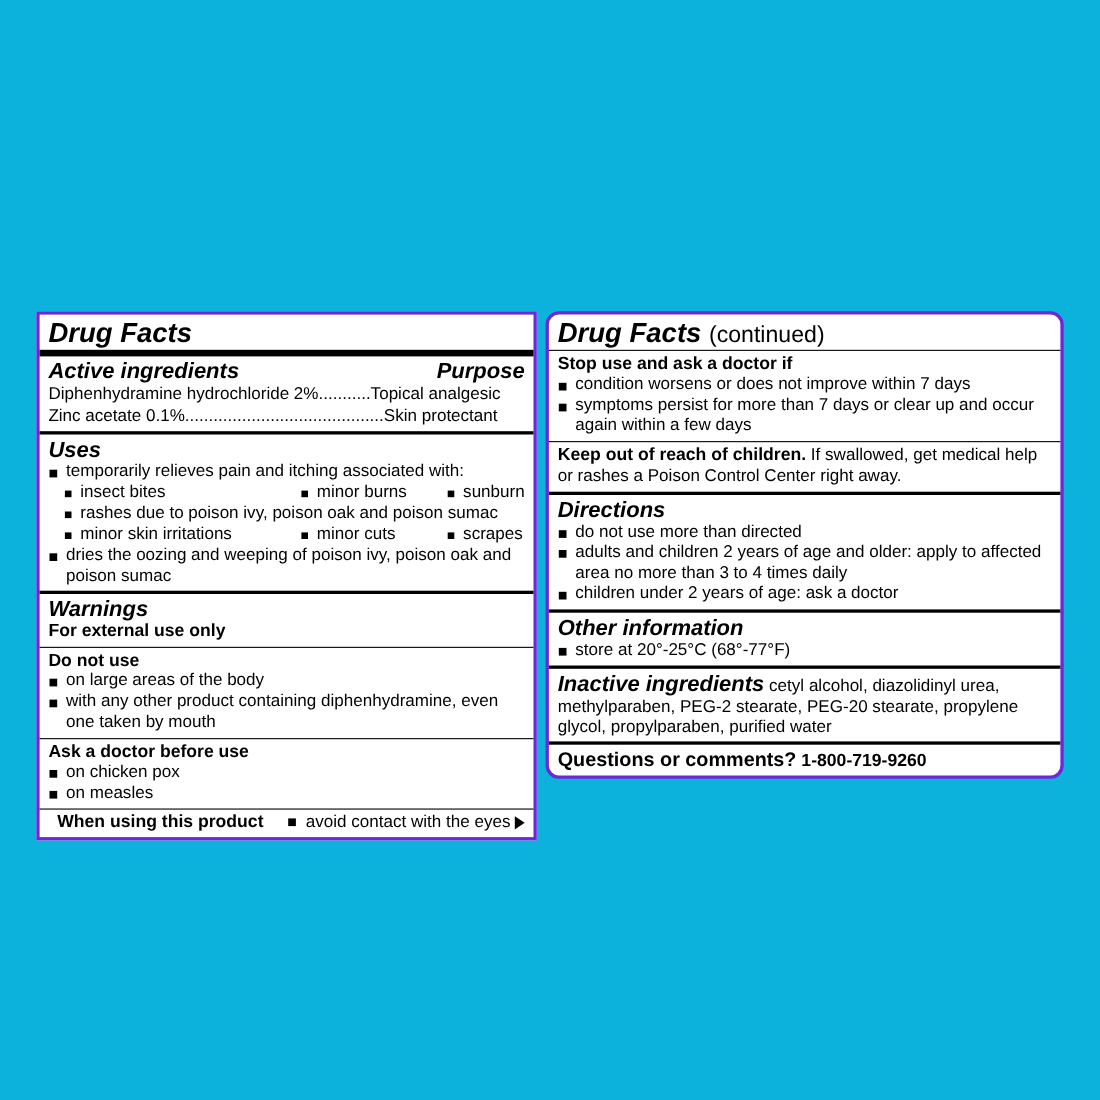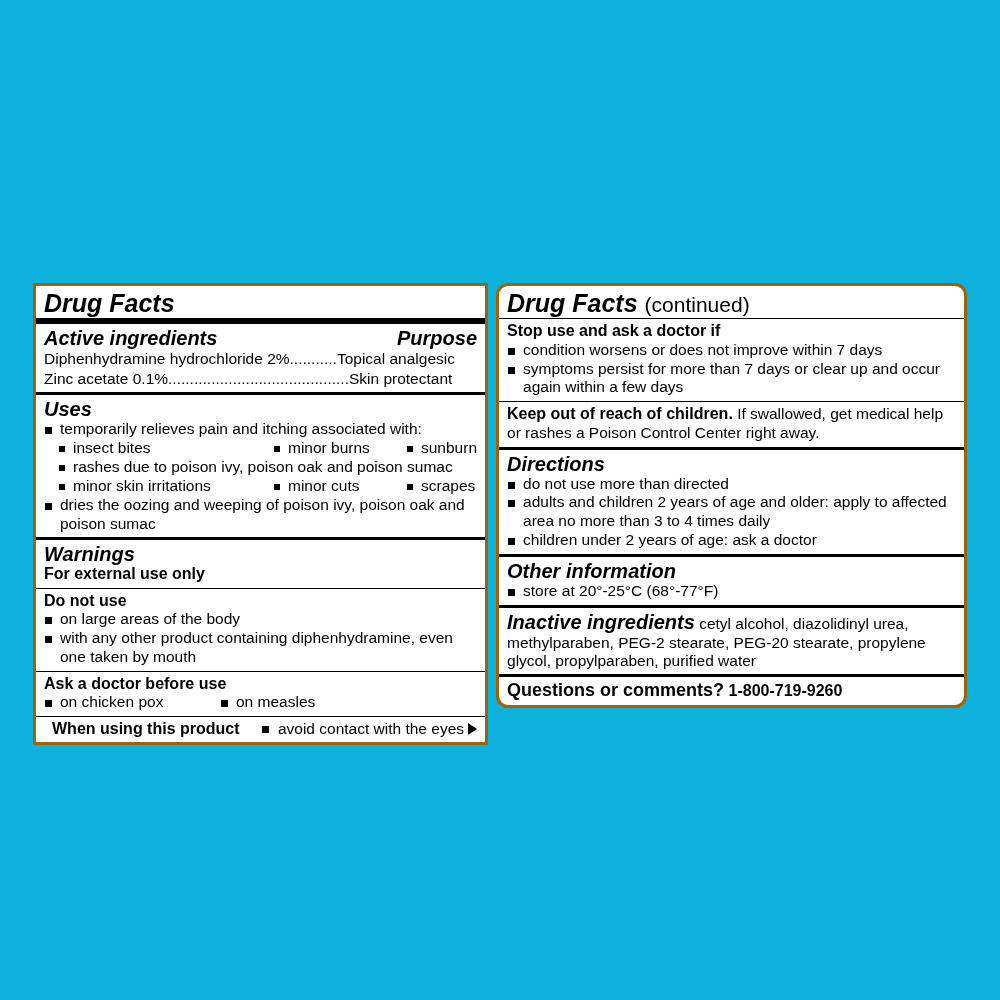--- a/index.html
+++ b/index.html
@@ -22,21 +22,21 @@
     position: absolute;
     left: 33px;
     top: 283px;
     width: 934px;
     display: flex;
     gap: 8px;
     align-items: flex-start;
   }
   .panel {
     background: #ffffff;
-    border: 3px solid #a16207;
+    border: 3px solid #6d28d9;
     box-sizing: border-box;
   }
   .panel-left { width: 466px; }
   .panel-right { width: 496px; border-radius: 12px; }
 
   .sec {
     padding: 3px 8px 4px 8px;
   }
   .rule-thick {
     border-top: 6px solid #000;
@@ -126,20 +126,21 @@
     background: #000;
   }
   .cols3 {
     display: flex;
   }
   .cols3 > li { flex: none; }
   .c1 { width: 200px; }
   .c2 { width: 118px; }
   .inline-two {
     display: flex;
+    flex-direction: column;
   }
   .inline-two > li:first-child { width: 160px; }
 
   .usewith {
     display: flex;
     justify-content: space-between;
     align-items: center;
     padding-left: 16px;
   }
   .usewith .left {

